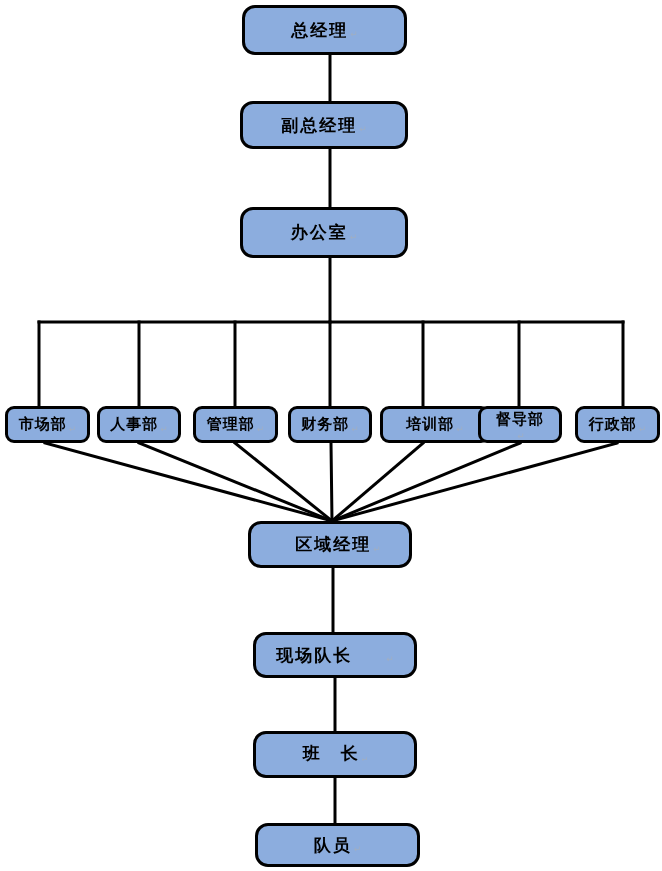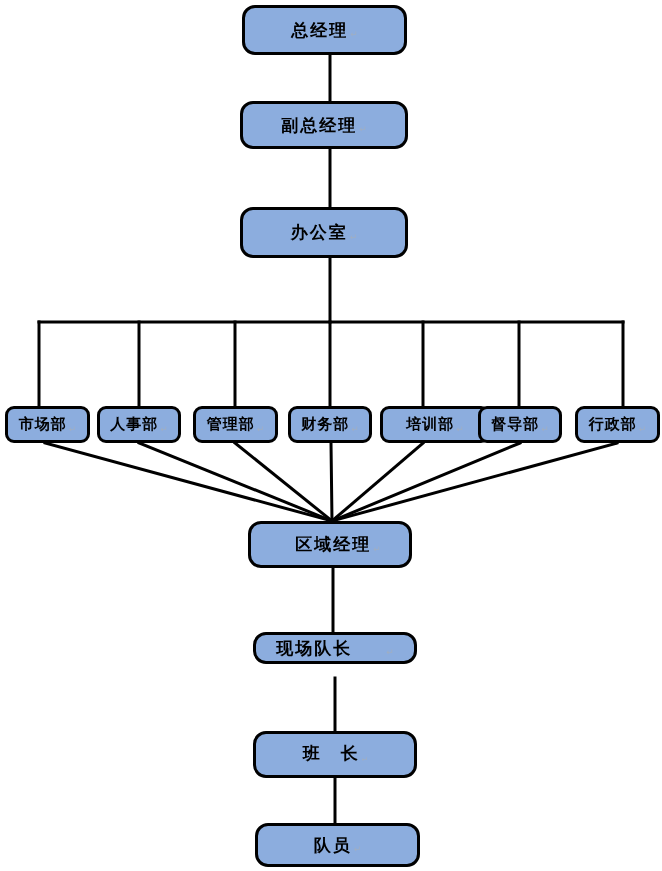--- a/index.html
+++ b/index.html
@@ -84,20 +84,20 @@
     </svg>
   <div id="nodes-layer">
       <div class="node main" style="left: 242px; top: 5px; width: 165px; height: 50px; background: rgb(140, 173, 222); border-color: rgb(0, 0, 0);"><span class="lbl">总经理</span><span class="pmark" style="color: rgb(160, 174, 194);">↵</span></div>
       <div class="node main" style="left: 240px; top: 101px; width: 168px; height: 48px; background: rgb(140, 173, 222); border-color: rgb(0, 0, 0);"><span class="lbl">副总经理</span><span class="pmark" style="color: rgb(160, 174, 194);">↵</span></div>
       <div class="node main" style="left: 240px; top: 207px; width: 168px; height: 51px; background: rgb(140, 173, 222); border-color: rgb(0, 0, 0);"><span class="lbl">办公室</span><span class="pmark" style="color: rgb(160, 174, 194);">↵</span></div>
       <div class="node dept" style="left: 5px; top: 406px; width: 85px; height: 37px; background: rgb(140, 173, 222); border-color: rgb(0, 0, 0);"><span class="lbl">市场部</span><span class="pmark" style="color: rgb(160, 174, 194);">↵</span></div>
       <div class="node dept" style="left: 97px; top: 406px; width: 84px; height: 37px; background: rgb(140, 173, 222); border-color: rgb(0, 0, 0);"><span class="lbl">人事部</span><span class="pmark" style="color: rgb(160, 174, 194);">↵</span></div>
       <div class="node dept" style="left: 193px; top: 406px; width: 85px; height: 37px; background: rgb(140, 173, 222); border-color: rgb(0, 0, 0);"><span class="lbl">管理部</span><span class="pmark" style="color: rgb(160, 174, 194);">↵</span></div>
       <div class="node dept" style="left: 288px; top: 406px; width: 84px; height: 37px; background: rgb(140, 173, 222); border-color: rgb(0, 0, 0);"><span class="lbl">财务部</span><span class="pmark" style="color: rgb(160, 174, 194);">↵</span></div>
       <div class="node dept" style="left: 380px; top: 406px; width: 110px; height: 37px; background: rgb(140, 173, 222); border-color: rgb(0, 0, 0);"><span class="lbl">培训部</span><span class="pmark" style="color: rgb(160, 174, 194);">↵</span></div>
-      <div class="node dept" style="left: 478px; top: 406px; width: 84px; height: 37px; background: rgb(140, 173, 222); border-color: rgb(0, 0, 0);"><span class="lbl">督导部</span><span class="pmark" style="color: rgb(160, 174, 194);">↵</span></div>
+      <div class="node dept" style="left: 478px; top: 406px; width: 84px; height: 37px; background: rgb(140, 173, 222); border-color: rgb(0, 0, 0); flex-direction: column;"><span class="lbl">督导部</span><span class="pmark" style="color: rgb(160, 174, 194);">↵</span></div>
       <div class="node dept" style="left: 575px; top: 406px; width: 85px; height: 37px; background: rgb(140, 173, 222); border-color: rgb(0, 0, 0);"><span class="lbl">行政部</span><span class="pmark" style="color: rgb(160, 174, 194);">↵</span></div>
       <div class="node main" style="left: 248px; top: 521px; width: 164px; height: 47px; background: rgb(140, 173, 222); border-color: rgb(0, 0, 0); padding-left: 16px;"><span class="lbl">区域经理</span><span class="pmark" style="color: rgb(160, 174, 194);">↵</span></div>
-      <div class="node main" style="left: 253px; top: 632px; width: 164px; height: 32px; background: rgb(140, 173, 222); border-color: rgb(0, 0, 0); gap: 32px;"><span class="lbl">现场队长</span><span class="pmark" style="color: rgb(160, 174, 194);">↵</span></div>
+      <div class="node main" style="left: 253px; top: 632px; width: 164px; height: 46px; background: rgb(140, 173, 222); border-color: rgb(0, 0, 0); gap: 32px;"><span class="lbl">现场队长</span><span class="pmark" style="color: rgb(160, 174, 194);">↵</span></div>
       <div class="node main" style="left: 253px; top: 731px; width: 164px; height: 47px; background: rgb(140, 173, 222); border-color: rgb(0, 0, 0); font-family: Liberation Mono, monospace;"><span class="lbl">班　长</span><span class="pmark" style="color: rgb(160, 174, 194);">↵</span></div>
       <div class="node main" style="left: 255px; top: 823px; width: 165px; height: 44px; background: rgb(140, 173, 222); border-color: rgb(0, 0, 0);"><span class="lbl">队员</span><span class="pmark" style="color: rgb(160, 174, 194);">↵</span></div>
     </div>
 </div>
 
 </body></html>

